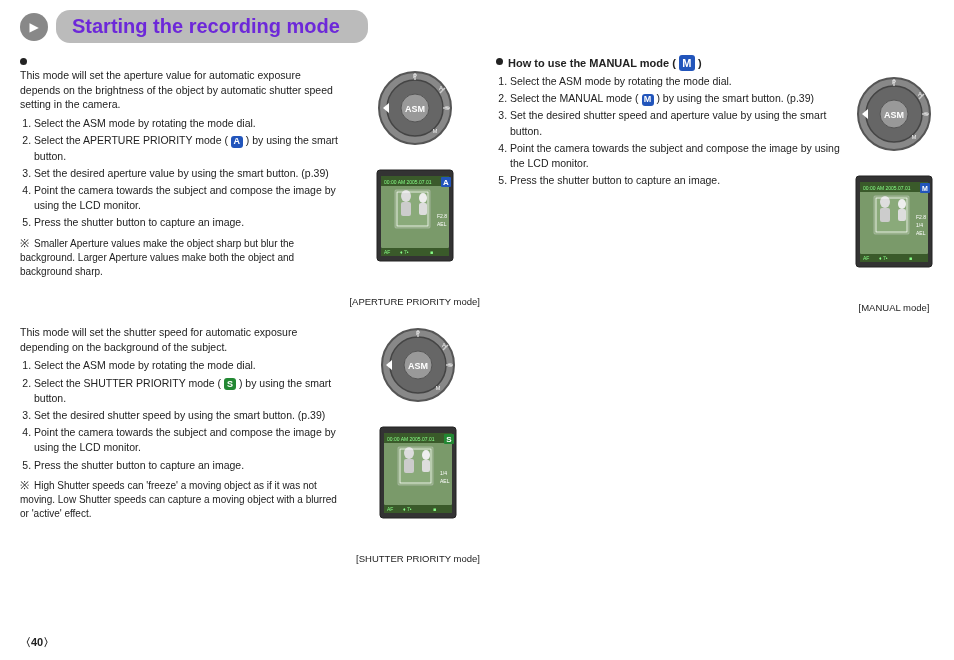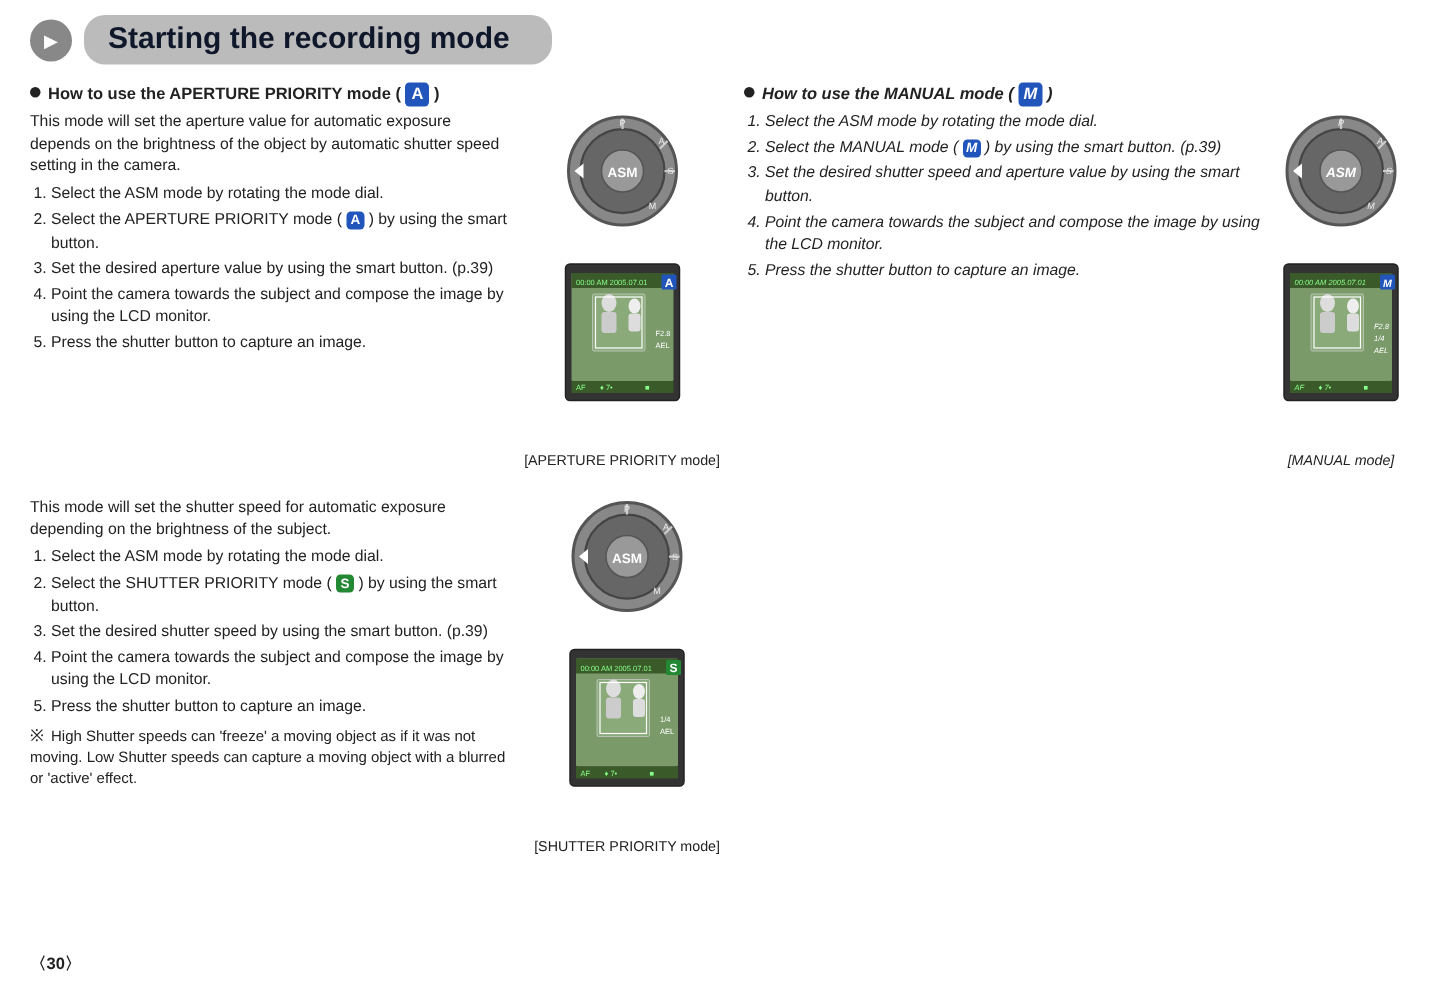--- a/index.html
+++ b/index.html
@@ -42,35 +42,34 @@
       font-size: 12px;
     }
     .header-title-box {
       background: #bbb;
       border-radius: 14px;
       padding: 5px 28px 5px 16px;
     }
     .header-title {
       font-size: 20px;
       font-weight: bold;
-      color: #0f172a;
+      color: #6d28d9;
     }
 
     
     .content {
       display: flex;
       gap: 16px;
     }
     .col-left {
       width: 460px;
       flex-shrink: 0;
     }
     .col-right {
       flex: 1;
-      font-style: italic;
     }
 
     
     .section {
       margin-bottom: 18px;
     }
     .mode-badge {
       display: inline-flex;
       align-items: center;
       justify-content: center;
@@ -181,36 +180,35 @@
     </div>
   </div>
 
   <div class="content">
 
     <div class="col-left">
 
       <div class="section">
         <div class="section-title-row">
           <span class="bullet-dot"></span>
-          <span>
-            How to use the APERTURE PRIORITY mode (
-            <span class="mode-badge blue">A</span>
-            )
-          </span>
         </div>
         <div class="section-body">
           <div class="text-block">
             <p class="intro-text">This mode will set the aperture value for automatic exposure depends on the brightness of the object by automatic shutter speed setting in the camera.</p>
             <ol>
               <li><span>Select the ASM mode by rotating the mode dial.</span></li>
               <li>Select the APERTURE PRIORITY mode ( <span class="mode-badge blue" style="width:12px;height:12px;font-size:9px;">A</span> ) by using the smart button.</li>
               <li><span>Set the desired aperture value by using the smart button. (p.39)</span></li>
               <li><span>Point the camera towards the subject and compose the image by using the LCD monitor.</span></li>
               <li><span>Press the shutter button to capture an image.</span></li>
             </ol>
+            <p class="note">
+              <span class="note-symbol">※</span>
+              <span>Smaller Aperture values make the object sharp but blur the background. Larger Aperture values make both the object and background sharp.</span>
+            </p>
           </div>
           <div class="dial-container">
 
             <svg class="dial" viewBox="0 0 80 80">
 
               <circle cx="40" cy="40" r="36" fill="#888" stroke="#555" stroke-width="2"></circle>
               <circle cx="40" cy="40" r="28" fill="#666" stroke="#444" stroke-width="1.5"></circle>
               <circle cx="40" cy="40" r="14" fill="#999" stroke="#555" stroke-width="1"></circle>
 
               <text x="40" y="44" text-anchor="middle" font-size="9" font-weight="bold" fill="#fff">ASM</text>
@@ -257,21 +255,21 @@
               <text x="62" y="58" font-size="5" fill="#fff">AEL</text>
             </svg>
             <p class="img-caption">[APERTURE PRIORITY mode]</p>
           </div>
         </div>
       </div>
 
       <div class="section">
         <div class="section-body">
           <div class="text-block">
-            <p class="intro-text">This mode will set the shutter speed for automatic exposure depending on the brightness of the subject.</p>
+            <p class="intro-text">This mode will set the shutter speed for automatic exposure depending on the background of the subject.</p>
             <ol>
               <li><span>Select the ASM mode by rotating the mode dial.</span></li>
               <li>Select the SHUTTER PRIORITY mode ( <span class="mode-badge green" style="width:12px;height:12px;font-size:9px;">S</span> ) by using the smart button.</li>
               <li><span>Set the desired shutter speed by using the smart button. (p.39)</span></li>
               <li><span>Point the camera towards the subject and compose the image by using the LCD monitor.</span></li>
               <li><span>Press the shutter button to capture an image.</span></li>
             </ol>
             <p class="note">
               <span class="note-symbol">※</span>
               <span>High Shutter speeds can 'freeze' a moving object as if it was not moving. Low Shutter speeds can capture a moving object with a blurred or 'active' effect.</span>
@@ -385,16 +383,16 @@
             <p class="img-caption">[MANUAL mode]</p>
           </div>
         </div>
       </div>
 
     </div>
 
   </div>
 
   <div class="footer">
-    <span>〈30〉</span>
+    <span>〈40〉</span>
   </div>
 
 </div>
 
 </body></html>

